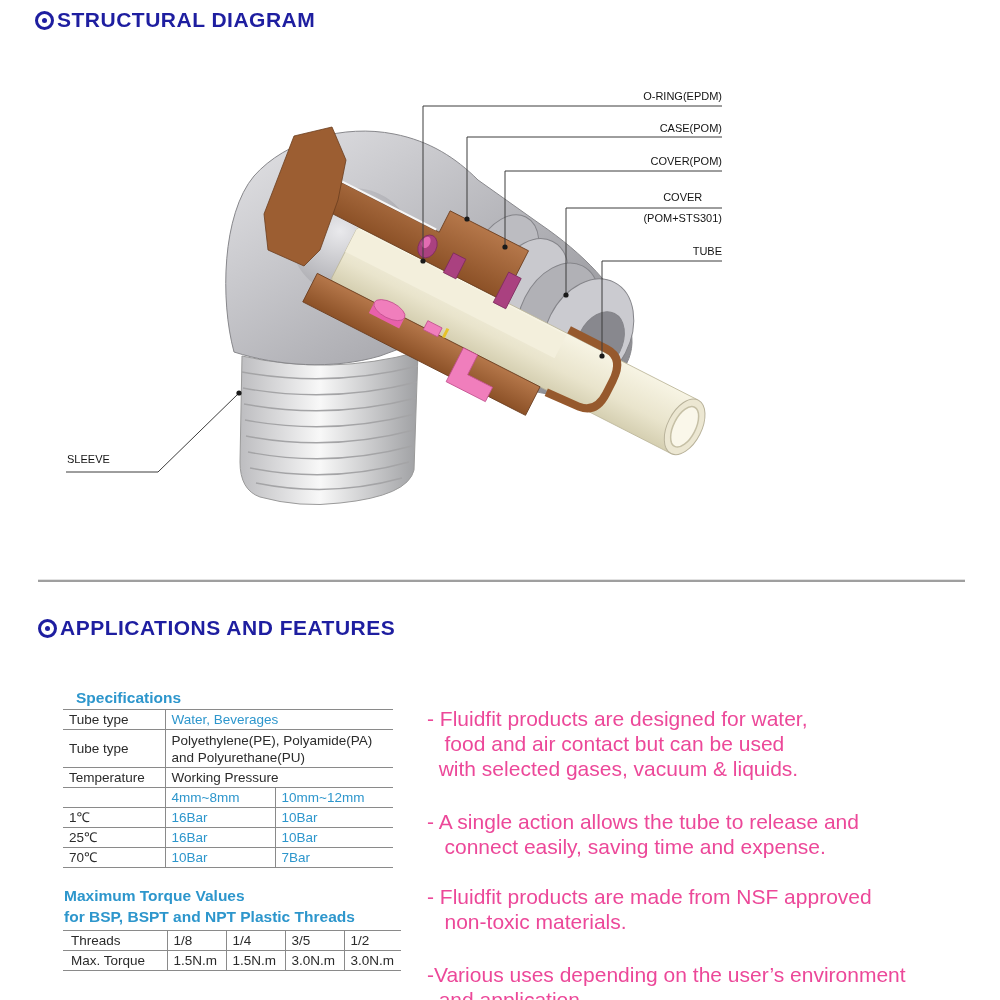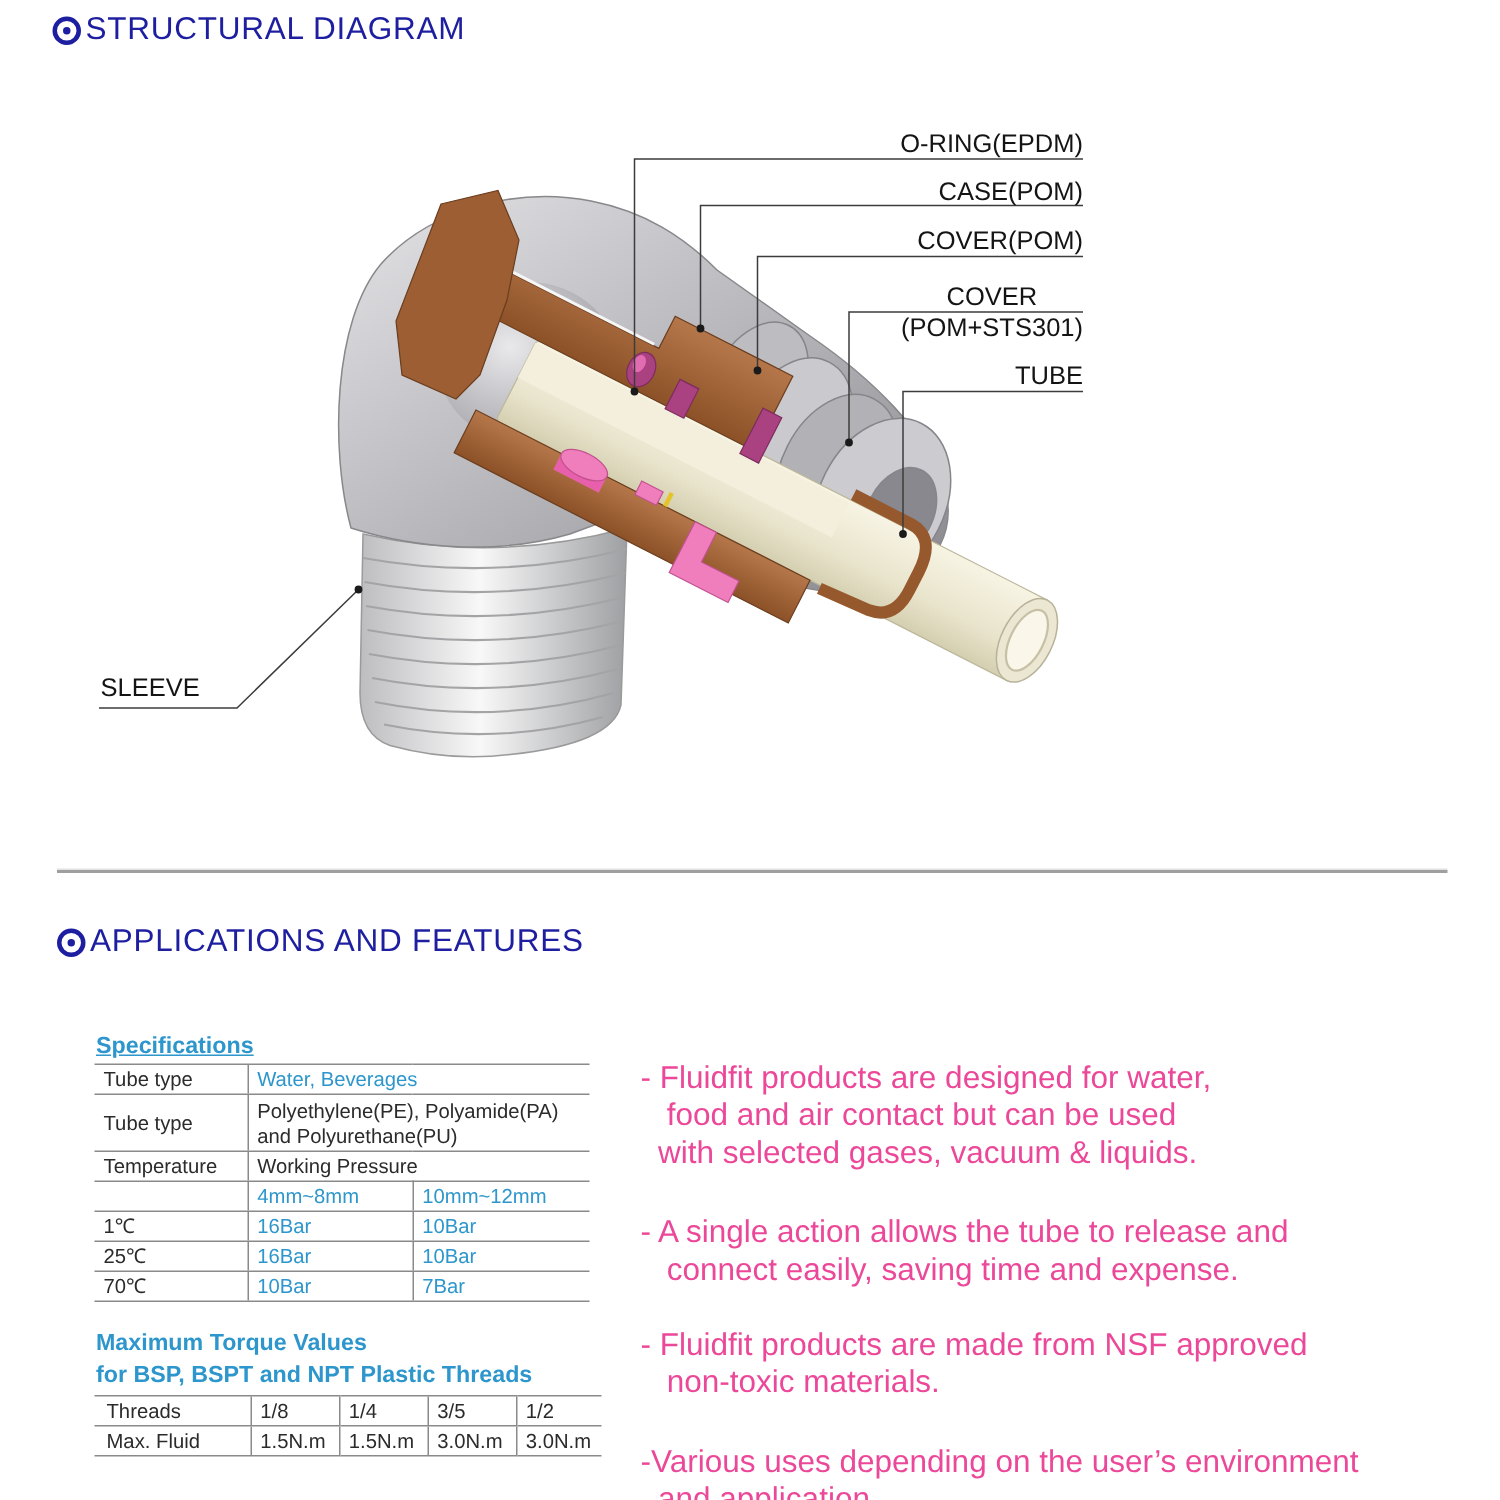--- a/index.html
+++ b/index.html
@@ -1,28 +1,28 @@
 <!DOCTYPE html>
 <html><head>
 <meta charset="utf-8">
 <style>
   html,body{margin:0;padding:0;background:#ffffff;}
   #page{position:relative;width:1000px;height:1000px;background:#ffffff;overflow:hidden;
         font-family:"Liberation Sans",sans-serif;}
 
   
   .sec-title{position:absolute;display:flex;align-items:center;color:#1e1ea0;
-             font-size:21px;font-weight:normal;letter-spacing:.5px;white-space:nowrap;}
+             font-size:21px;font-weight:bold;letter-spacing:.5px;white-space:nowrap;}
   .sec-bullet{display:inline-block;width:13px;height:13px;border:3px solid #1e1ea0;
               border-radius:50%;position:relative;margin-right:3px;flex:0 0 auto;}
   .sec-bullet::after{content:"";position:absolute;left:50%;top:50%;width:5px;height:5px;
               margin:-2.5px 0 0 -2.5px;border-radius:50%;background:#1e1ea0;}
 
   
-  .dlabel{position:absolute;font-size:17px;color:#141414;white-space:nowrap;line-height:20px;}
+  .dlabel{position:absolute;font-size:11px;color:#141414;white-space:nowrap;line-height:20px;}
   .dlabel.center{text-align:center;line-height:21px;}
 
   
   #divider{position:absolute;left:38px;top:579px;width:927px;height:0;
            border-top:1px solid #e2e2e2;border-bottom:2px solid #9f9f9f;}
 
   
   .tbl-heading{position:absolute;color:#2d96cc;font-size:15.5px;font-weight:bold;line-height:21px;white-space:nowrap;}
 
   
@@ -166,21 +166,21 @@
   <div class="dlabel" style="right:278px;top:241px;">TUBE</div>
   <div class="dlabel" style="left:67px;top:449px;">SLEEVE</div>
 
   <div id="divider"></div>
 
   <div class="sec-title" style="left:38px;top:616px;">
     <span class="sec-bullet"></span>
     <span>APPLICATIONS AND FEATURES</span>
   </div>
 
-  <div class="tbl-heading" style="left:64px;top:687px;text-decoration:underline;">Specifications</div>
+  <div class="tbl-heading" style="left:76px;top:687px;">Specifications</div>
 
   <table class="spec" style="left:63px;top:709px;width:330px;">
     <colgroup>
         <col style="width:102px">
         <col style="width:110px">
         <col style="width:118px">
       </colgroup>
     <tbody>
         <tr style="height:20px;">
       <td class="lab">Tube type</td>
@@ -232,21 +232,21 @@
       </colgroup>
     <tbody>
         <tr style="height:19px;">
       <td style="padding-left:8px;">Threads</td>
       <td class="vsep c">1/8</td>
       <td class="vsep c">1/4</td>
       <td class="vsep c">3/5</td>
       <td class="vsep c">1/2</td>
     </tr>
     <tr style="height:19px;">
-      <td style="padding-left:8px;">Max. Fluid</td>
+      <td style="padding-left:8px;">Max. Torque</td>
       <td class="vsep c">1.5N.m</td>
       <td class="vsep c">1.5N.m</td>
       <td class="vsep c">3.0N.m</td>
       <td class="vsep c">3.0N.m</td>
     </tr>
   </tbody>
     </table>
 
   <div id="features">
     <div class="bullet mb1">- Fluidfit products are designed for water,

